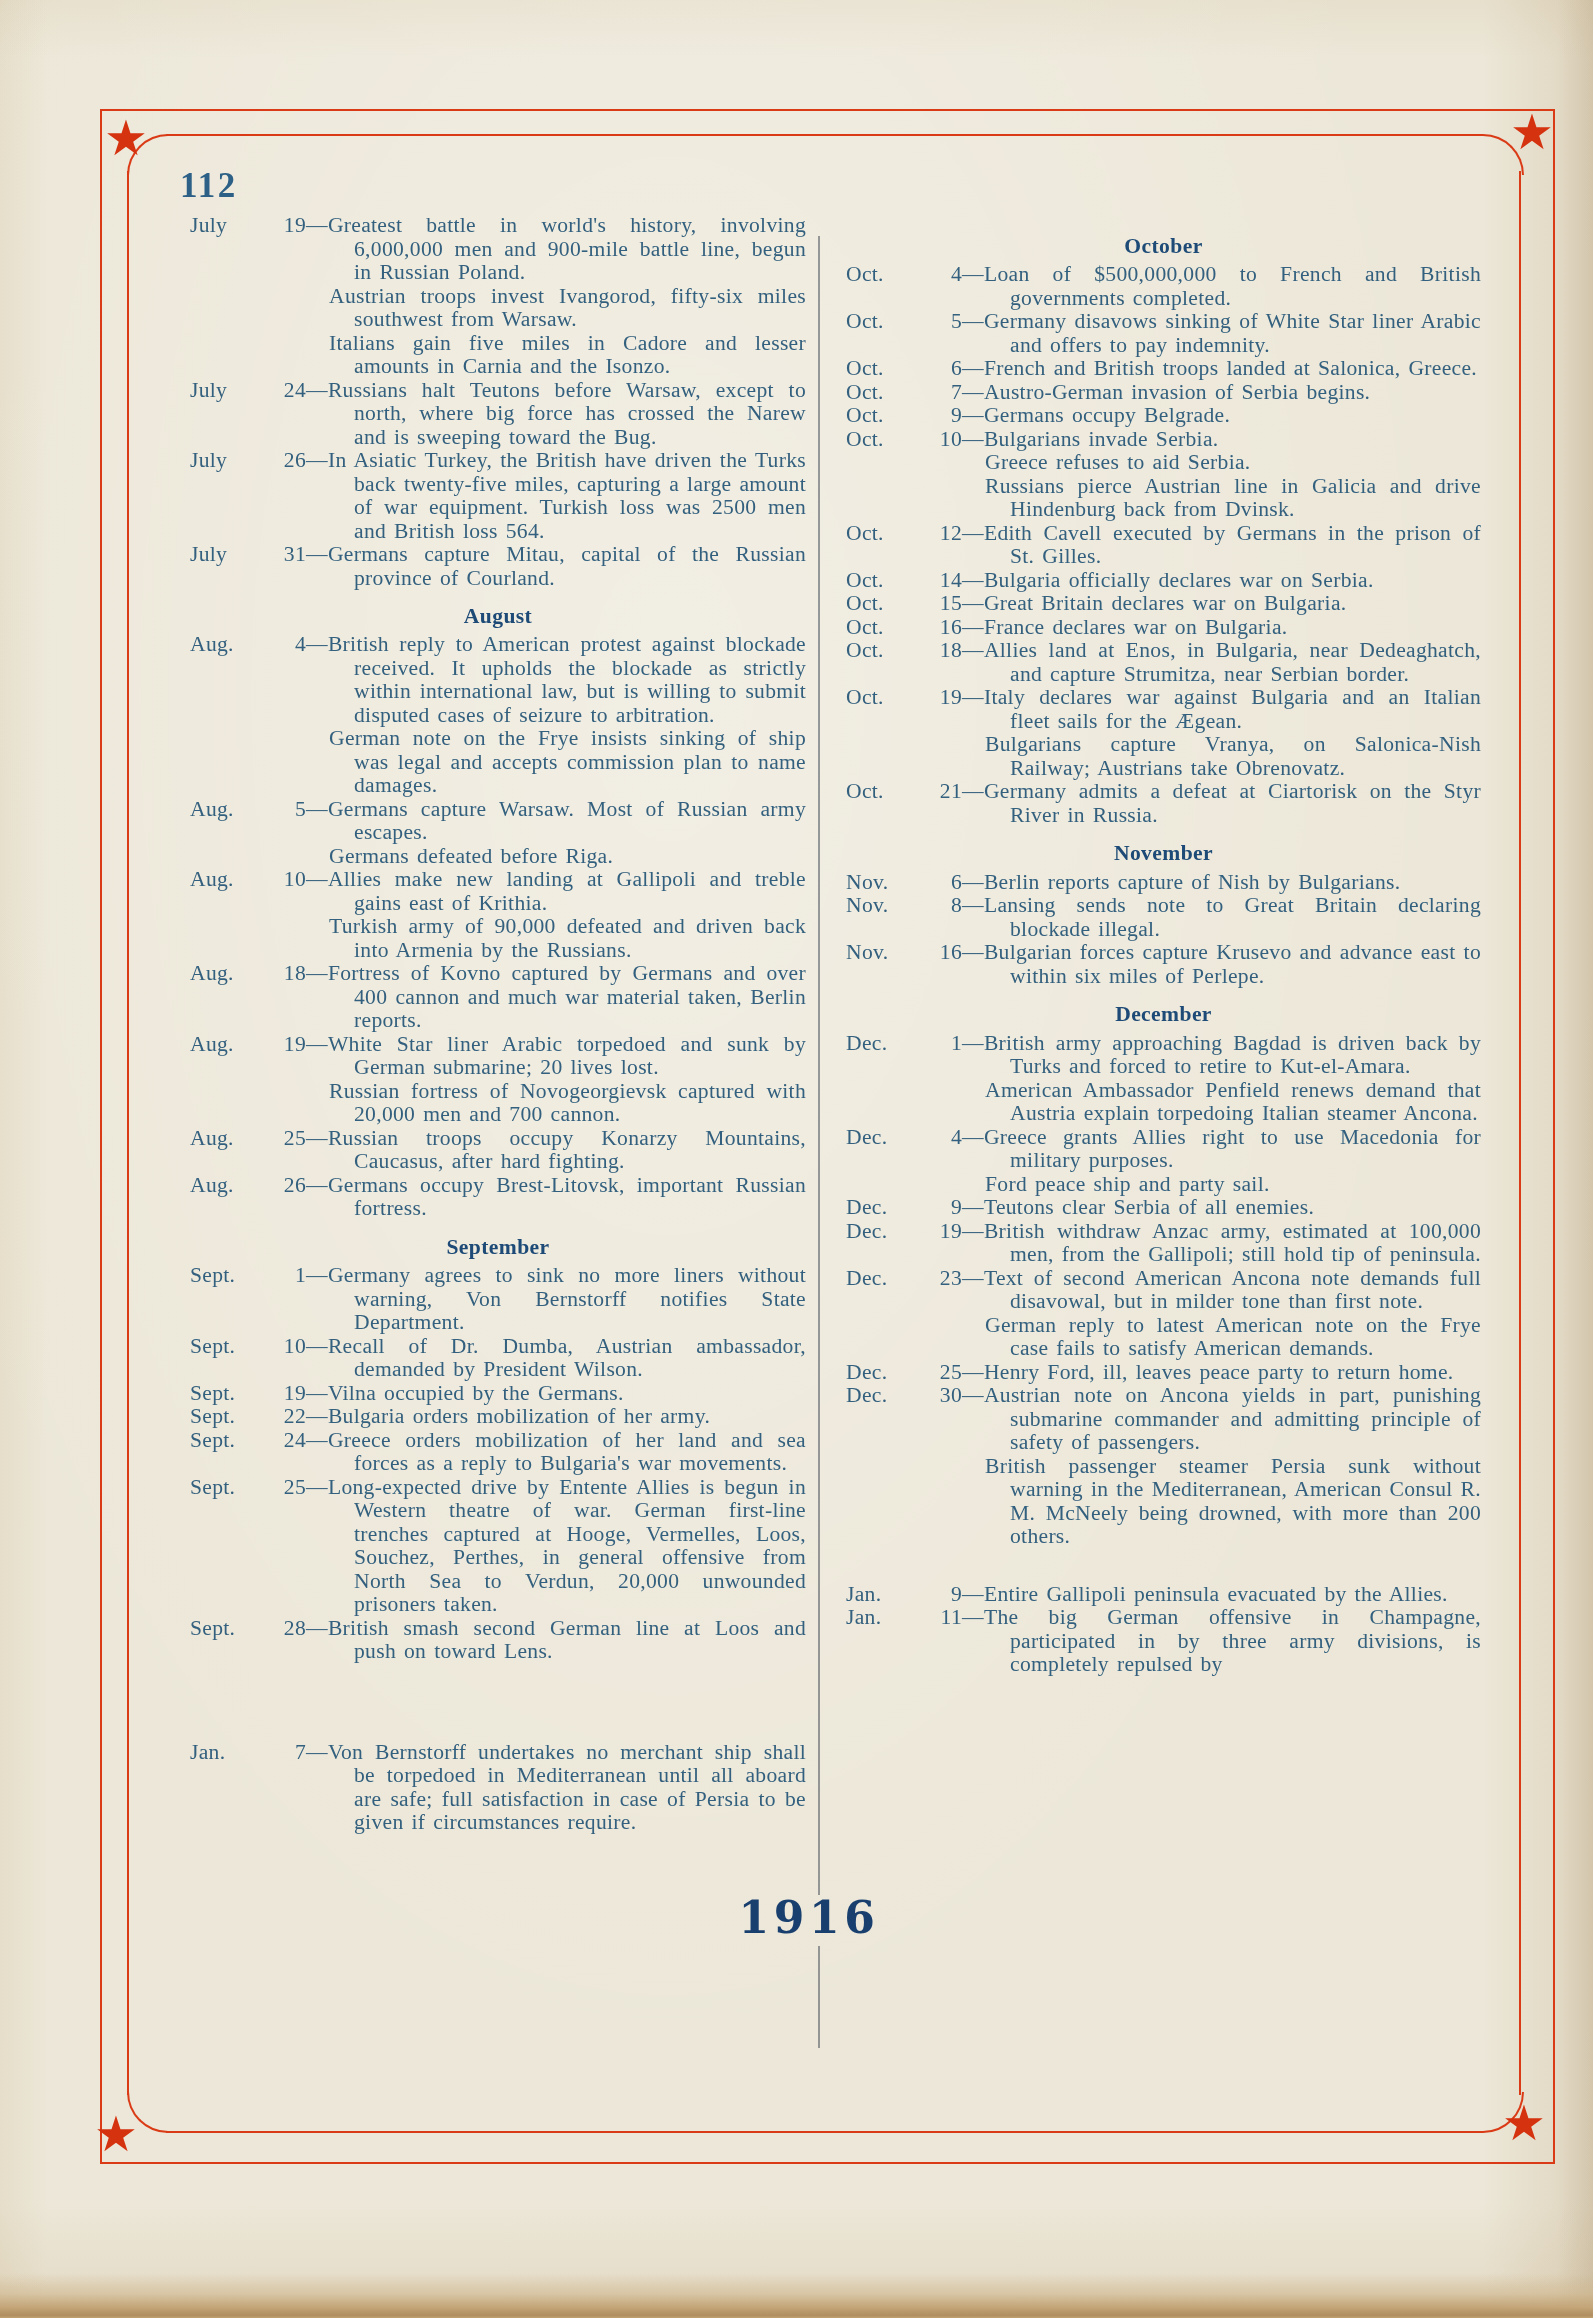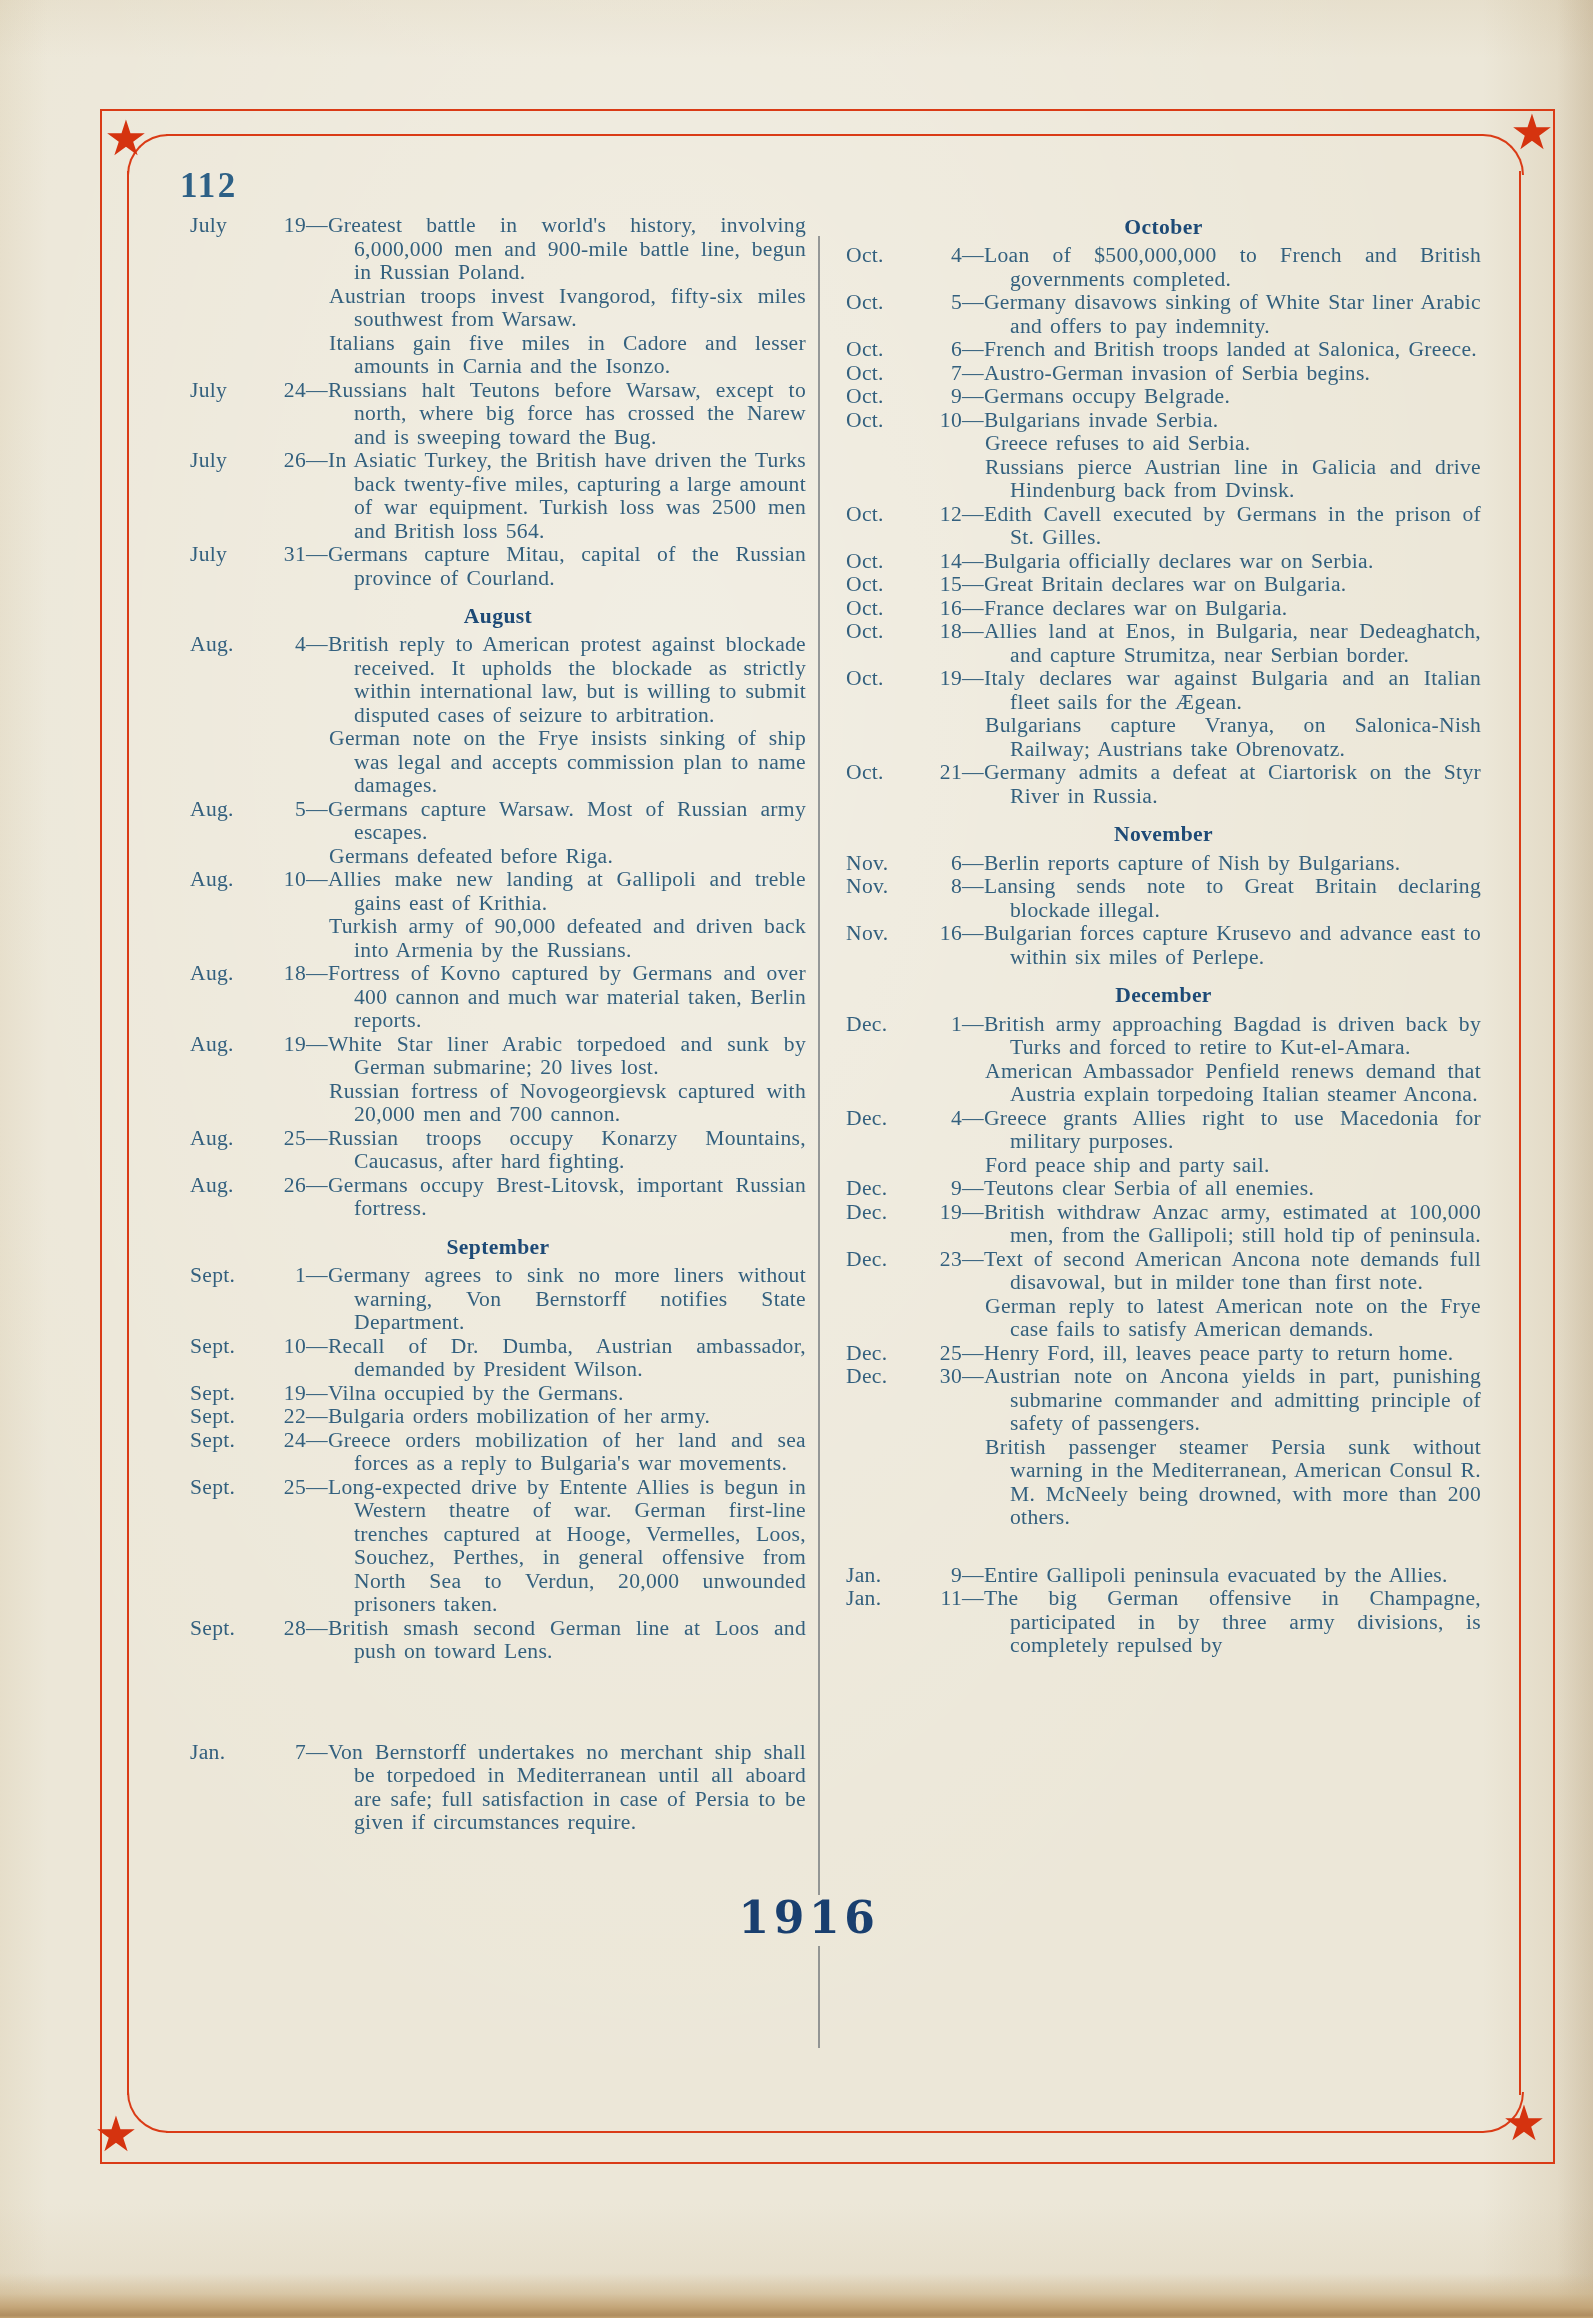--- a/index.html
+++ b/index.html
@@ -58,21 +58,21 @@
 
   .entry { display: flex; align-items: flex-start; }
   .edate { flex: 0 0 116px; display: flex; justify-content: space-between; white-space: nowrap; }
   .ebody { flex: 1; min-width: 0; }
   .ebody p { margin: 0; text-align: justify; padding-left: 48px; text-indent: -48px; }
   .ebody p.first::before { content: "\2014"; }
   .ebody p.sub { text-indent: -25px; }
 
   .month-heading { text-align: center; font-weight: bold; color: #1d4a76; font-size: 21.6px;
     margin: 15.4px 0 4.6px; letter-spacing: 0.4px; }
-  .col > .month-heading:first-child { margin-top: 2px; }
+  .col > .month-heading:first-child { margin-top: 21px; }
 
   .year-gap-large { height: 77px; }
   .year-gap-small { height: 34px; }
 </style>
 </head>
 <body>
 
 <div class="page">
 
   <div>

